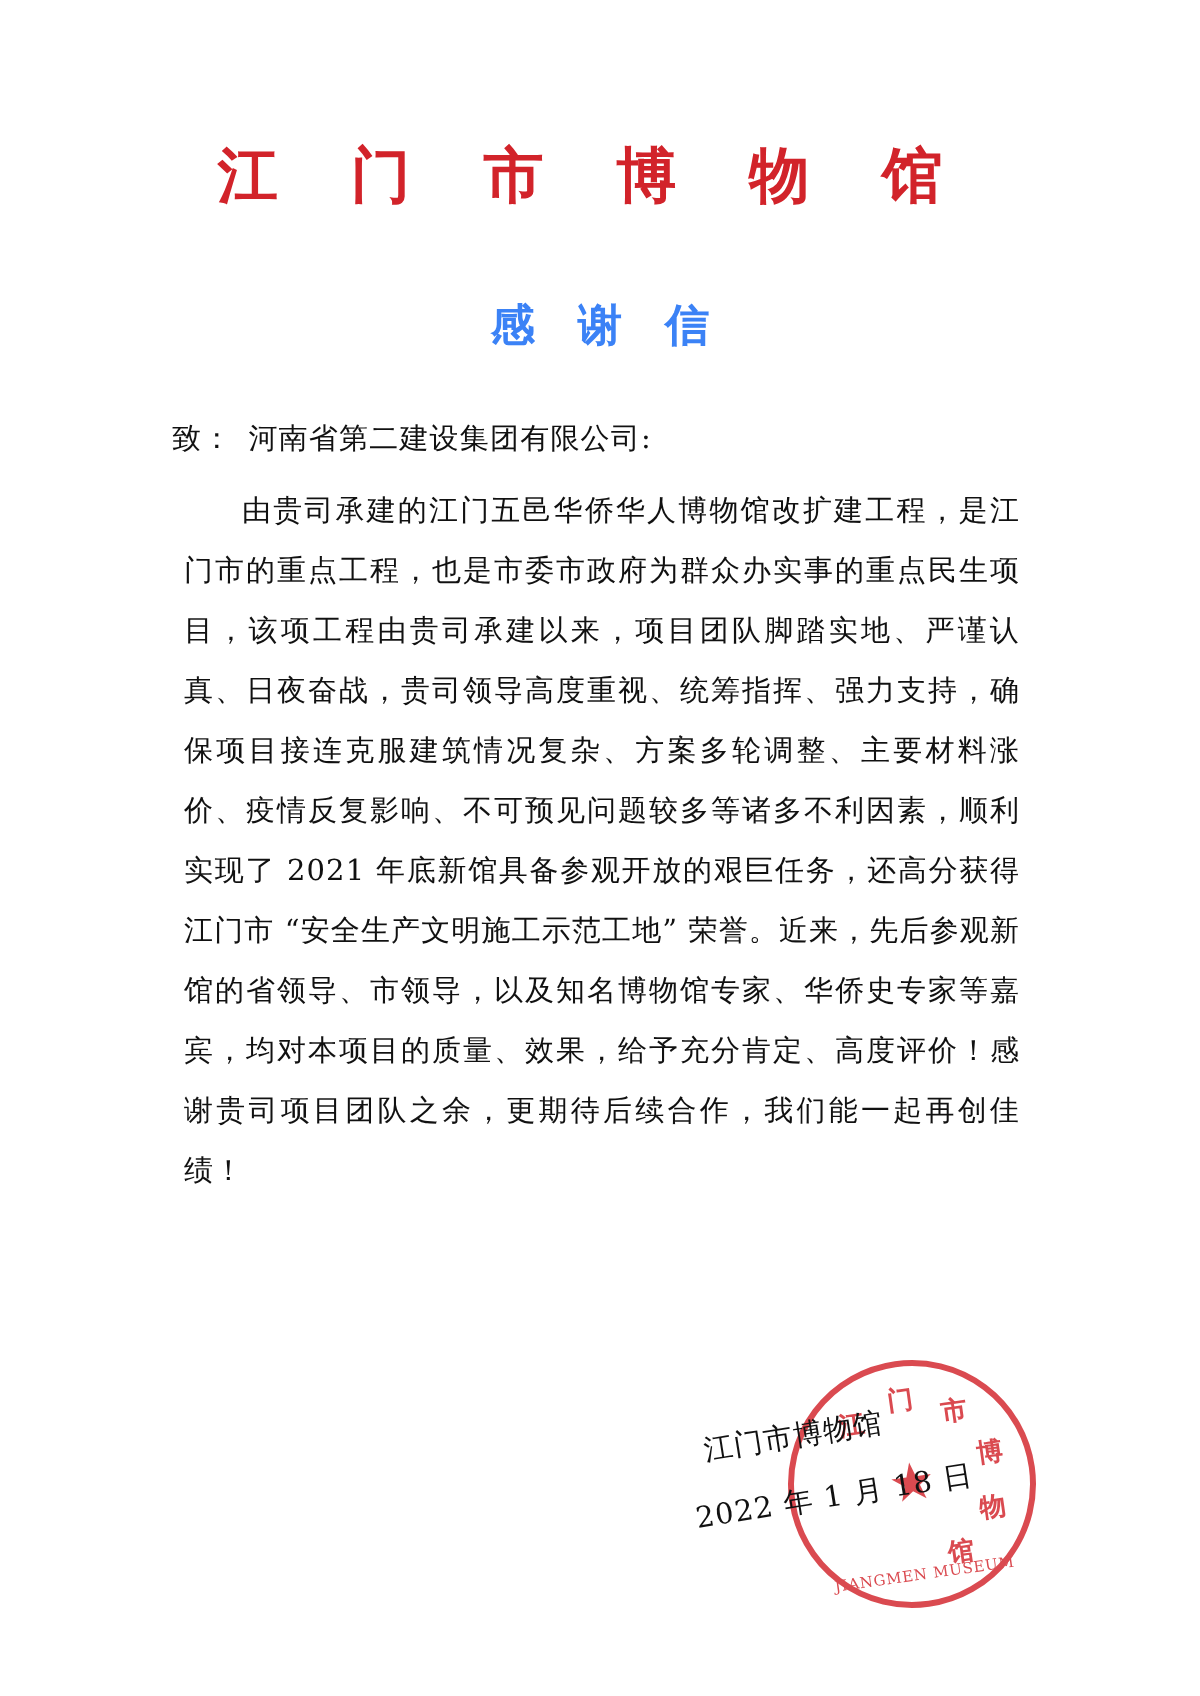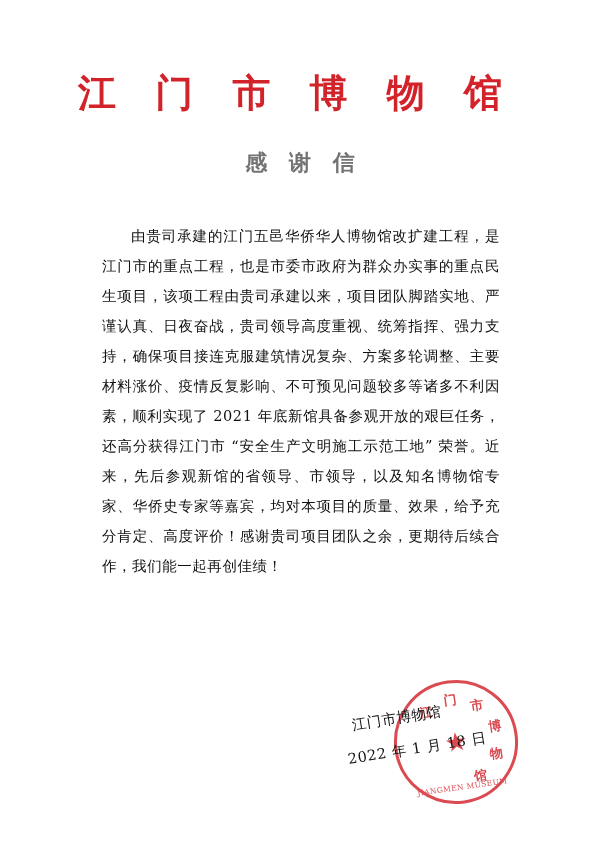--- a/index.html
+++ b/index.html
@@ -23,38 +23,38 @@
   }
   .letterhead {
     position: absolute;
     top: 72px;
     left: 0;
     width: 580px;
     text-align: center;
     color: #d2232a;
     font-family: "DejaVu Serif", "Liberation Serif", serif;
     font-weight: bold;
-    font-size: 38px;
+    font-size: 30px;
     letter-spacing: 13px;
     text-indent: 13px;
     line-height: 1.1;
     white-space: nowrap;
   }
   .doc-title {
     position: absolute;
     top: 148px;
     left: 0;
     width: 600px;
     text-align: center;
     font-family: "DejaVu Serif", "Liberation Serif", serif;
     font-weight: bold;
     font-size: 22px;
     letter-spacing: 7px;
     text-indent: 7px;
-    color: #737373;
+    color: #3b82f6;
   }
   .body-block {
     position: absolute;
     top: 205px;
     left: 86px;
     width: 430px;
   }
   .salutation {
     font-size: 14.5px;
     line-height: 2.07;
@@ -65,21 +65,21 @@
     display: inline-block;
     margin-right: 8px;
   }
   .para {
     font-size: 14.5px;
     line-height: 2.07;
     letter-spacing: 0.55px;
     text-align: justify;
     text-justify: inter-ideograph;
     text-indent: 2em;
-    margin: 16px;
+    margin: 6px;
   }
   .para + .para {
     margin-top: 0;
   }
   .sign-area {
     position: absolute;
     left: 330px;
     top: 688px;
     width: 230px;
     height: 120px;
@@ -167,20 +167,23 @@
 <body>
 
 <div class="page">
 
   <div class="letterhead">江 门 市 博 物 馆</div>
 
   <div class="doc-title">感 谢 信</div>
 
   <div class="body-block">
 
+    <div class="salutation">
+      <span class="to-label">致：</span><span>河南省第二建设集团有限公司:</span>
+    </div>
 
     <p class="para">由贵司承建的江门五邑华侨华人博物馆改扩建工程，是江门市的重点工程，也是市委市政府为群众办实事的重点民生项目，该项工程由贵司承建以来，项目团队脚踏实地、严谨认真、日夜奋战，贵司领导高度重视、统筹指挥、强力支持，确保项目接连克服建筑情况复杂、方案多轮调整、主要材料涨价、疫情反复影响、不可预见问题较多等诸多不利因素，顺利实现了 2021 年底新馆具备参观开放的艰巨任务，还高分获得江门市 “安全生产文明施工示范工地” 荣誉。近来，先后参观新馆的省领导、市领导，以及知名博物馆专家、华侨史专家等嘉宾，均对本项目的质量、效果，给予充分肯定、高度评价！感谢贵司项目团队之余，更期待后续合作，我们能一起再创佳绩！</p>
 
 
   </div>
 
   <div class="sign-area">
 
     <div class="seal">
       <div class="seal-top-text">

